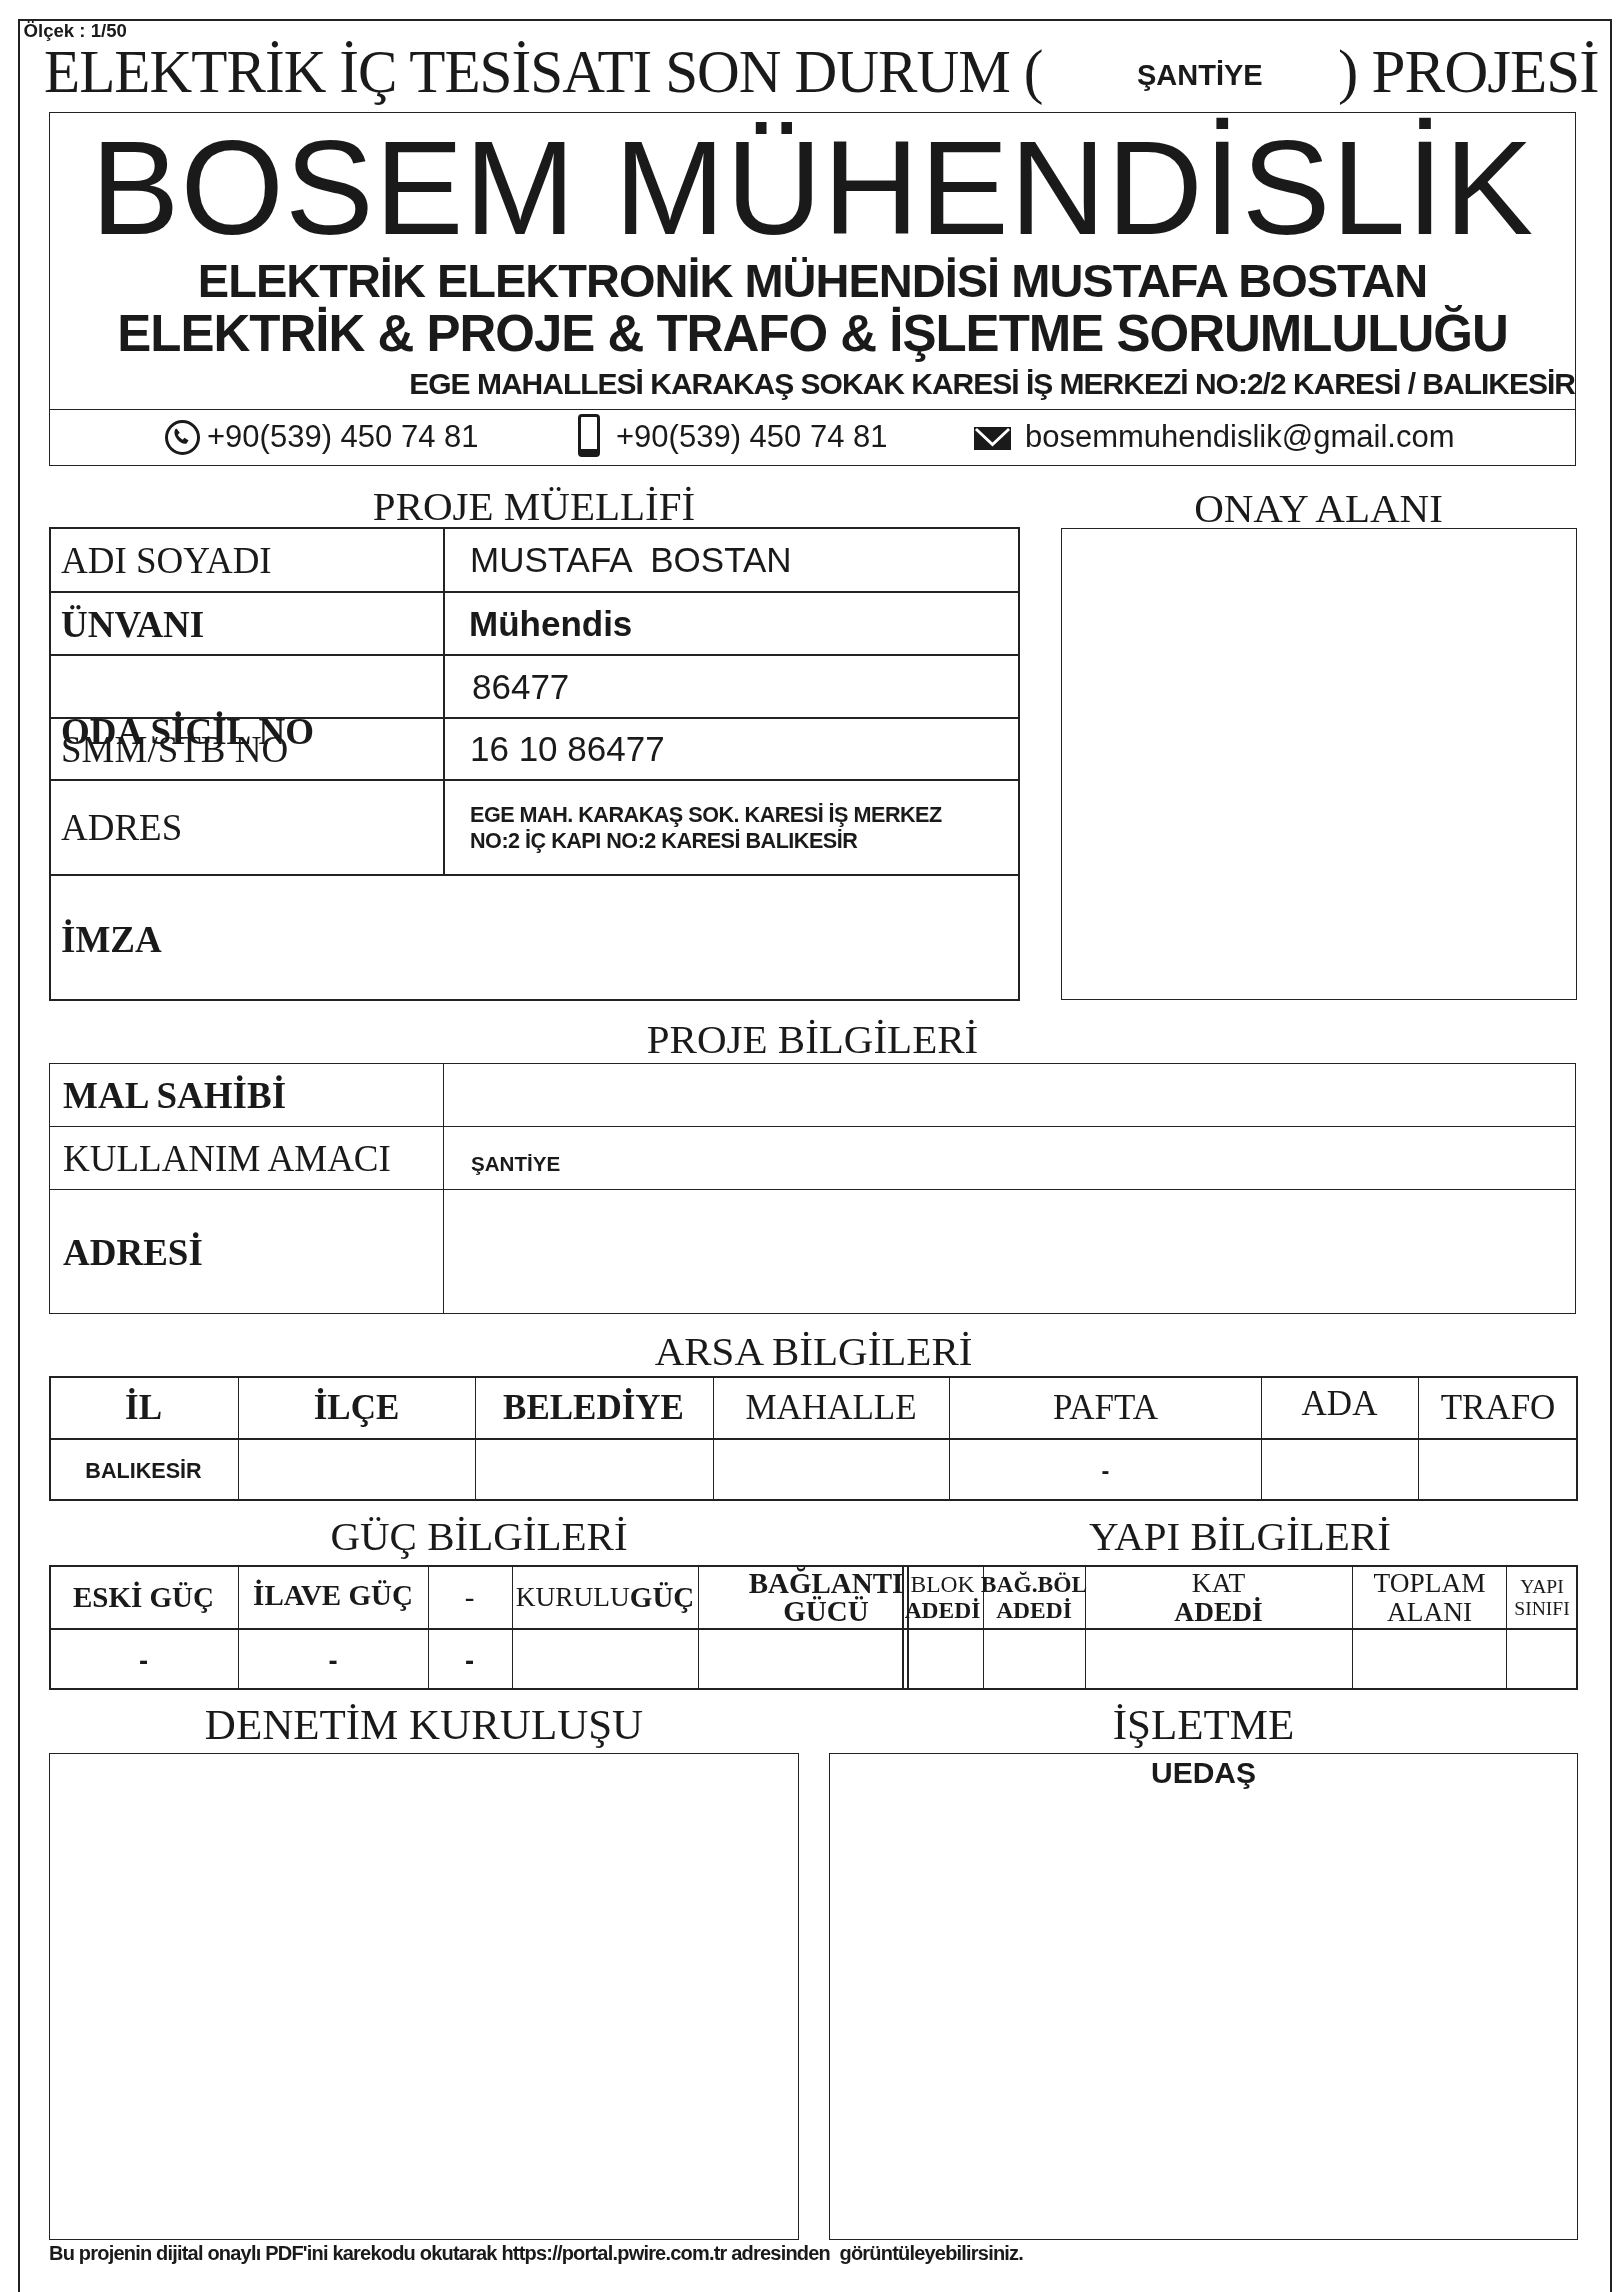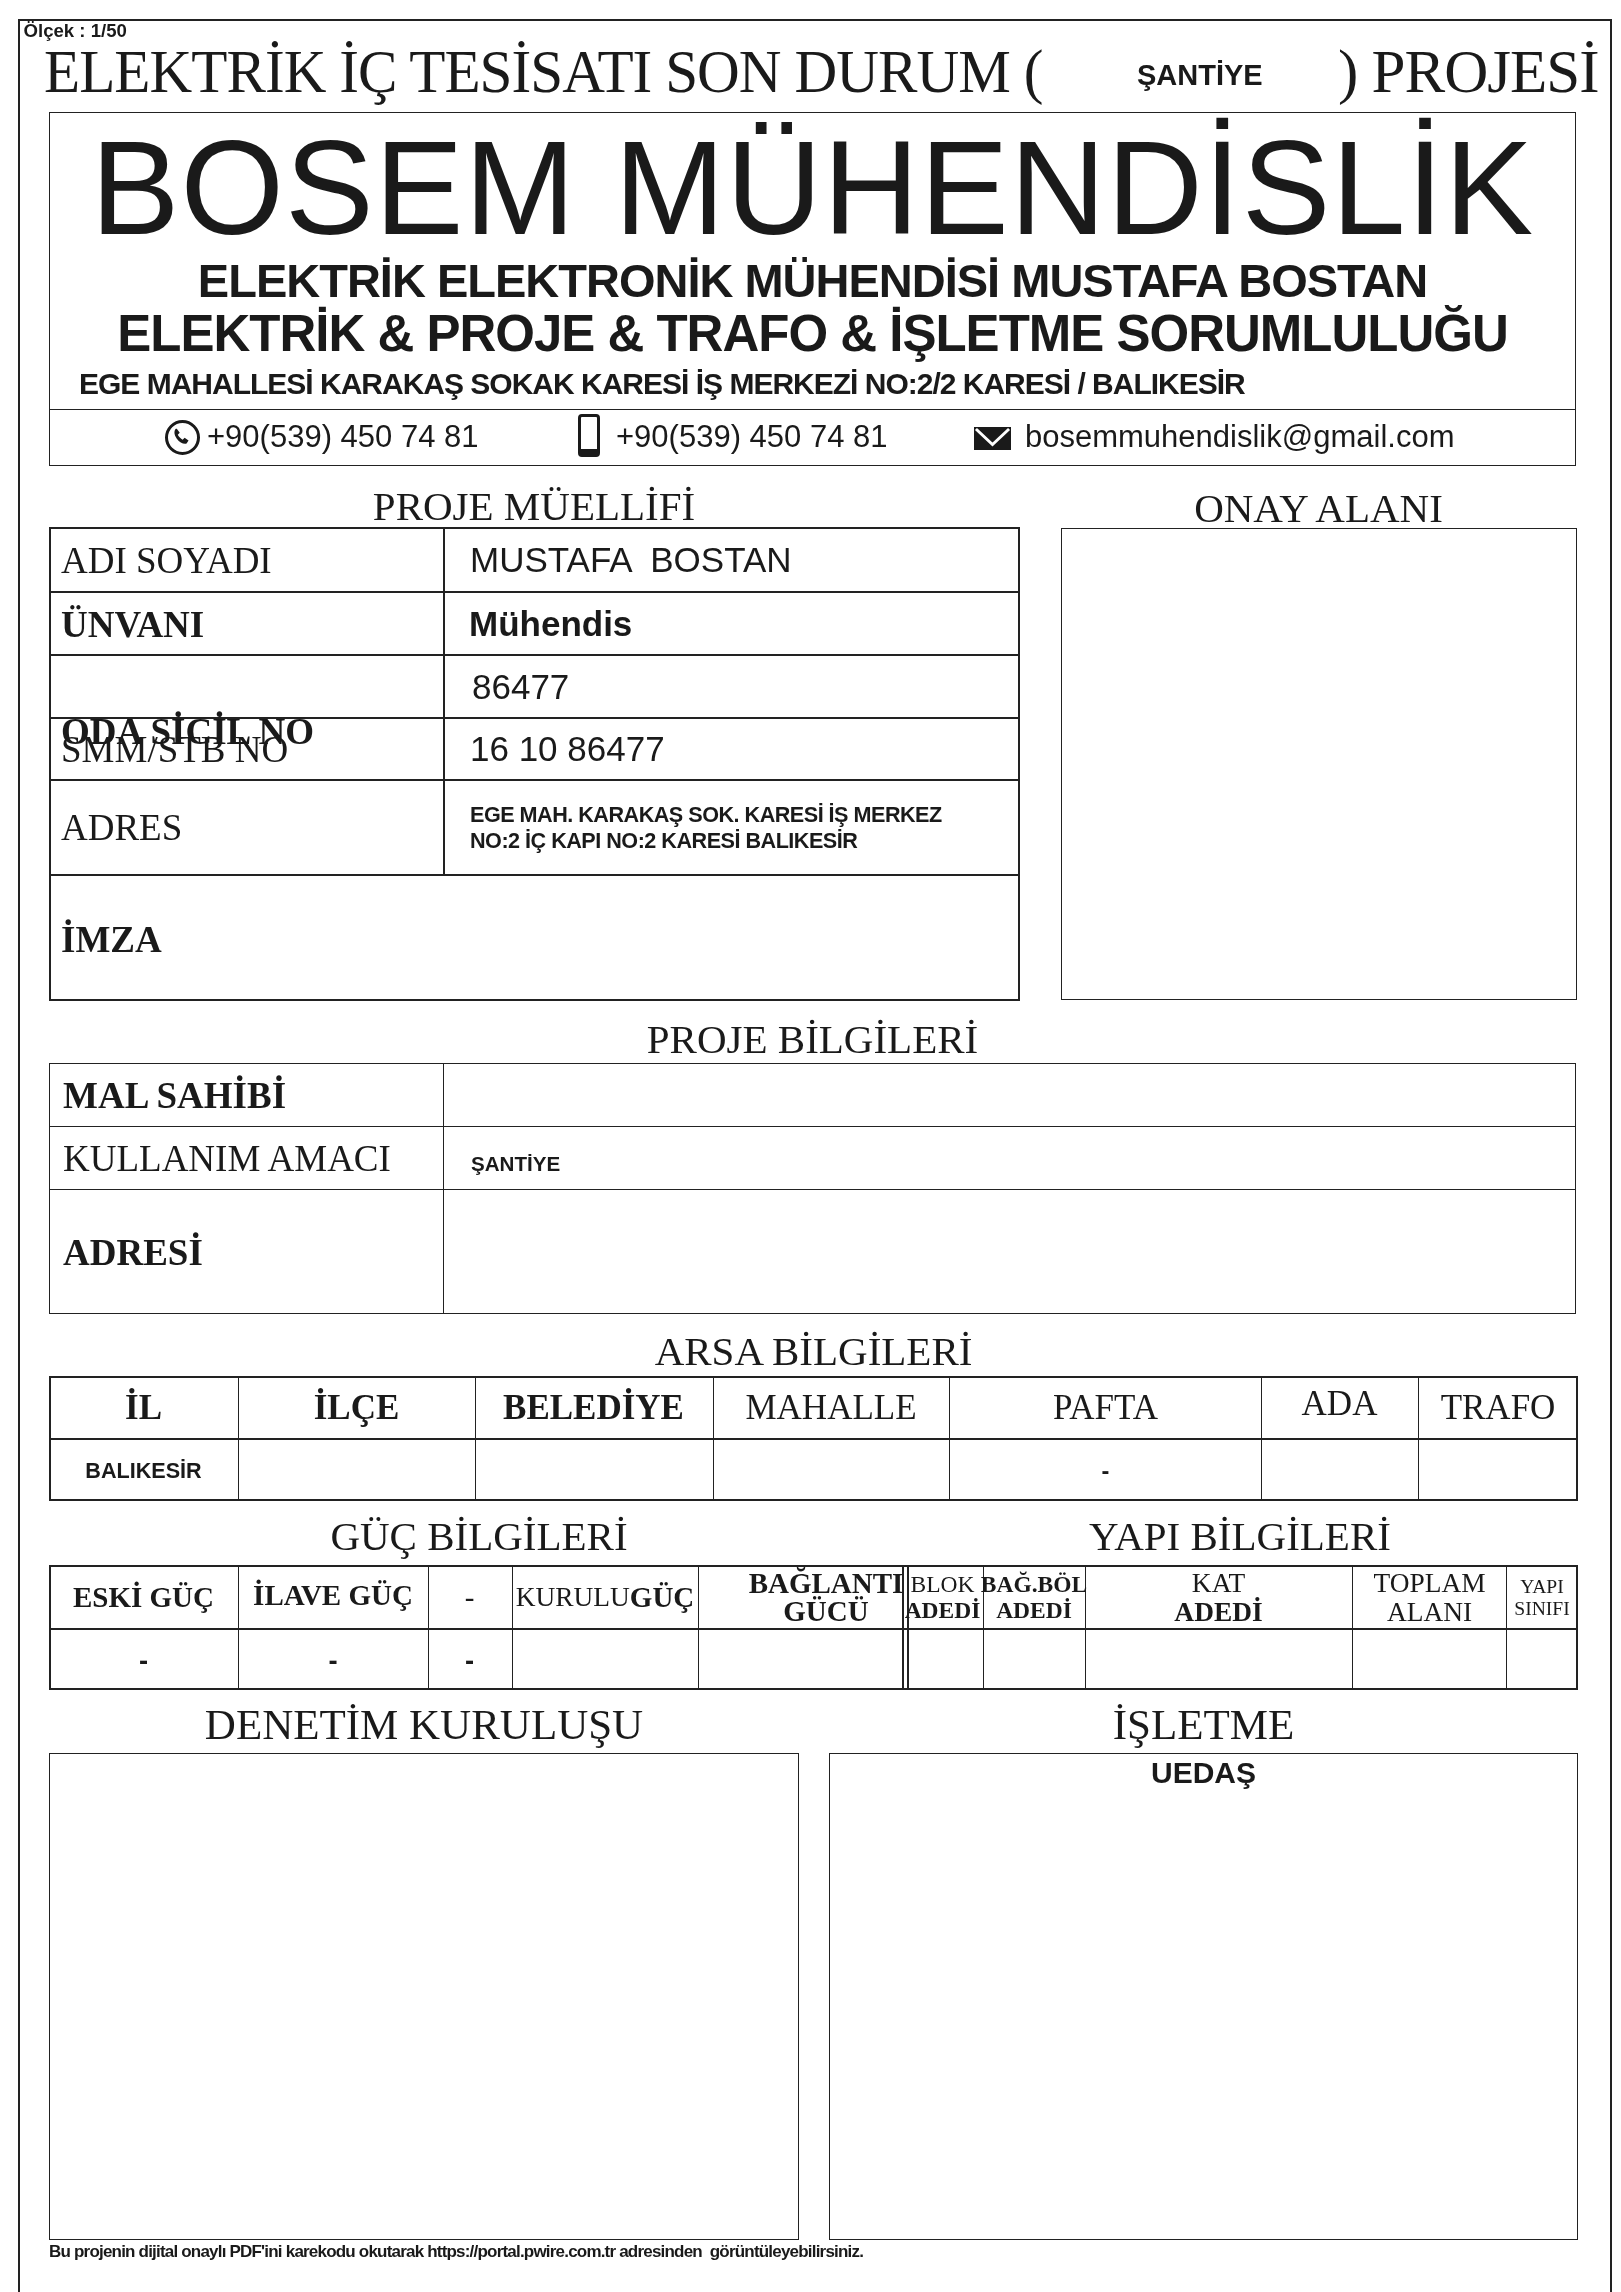--- a/index.html
+++ b/index.html
@@ -29,21 +29,21 @@
   <span class="sans bold" style="position:absolute; left:1093px; top:21.6px; font-size:29px;">ŞANTİYE</span>
   <span class="serif" style="position:absolute; left:1294px; top:0; font-size:61px; letter-spacing:-1px;">) PROJESİ</span>
 </div>
 
 <div class="box" style="left:49px; top:112px; width:1527px; height:354px; border-width:1.5px;"></div>
 <div class="hline thin" style="left:49px; top:409px; width:1527px;"></div>
 
 <div class="abs sans center" style="left:49px; top:120px; width:1527px; font-size:133px; line-height:137px; text-align:center; letter-spacing:1px;">BOSEM MÜHENDİSLİK</div>
 <div class="abs sans bold" style="left:49px; top:253px; width:1527px; font-size:47px; text-align:center; letter-spacing:-1px;">ELEKTRİK ELEKTRONİK MÜHENDİSİ MUSTAFA BOSTAN</div>
 <div class="abs sans bold" style="left:49px; top:304px; width:1527px; font-size:51px; text-align:center; letter-spacing:-1px;">ELEKTRİK &amp; PROJE &amp; TRAFO &amp; İŞLETME SORUMLULUĞU</div>
-<div class="abs sans bold" style="left:79px; top:367px; width:1490px; font-size:30px; text-align:left; letter-spacing:-1px;">EGE MAHALLESİ KARAKAŞ SOKAK KARESİ İŞ MERKEZİ NO:2/2 KARESİ / BALIKESİR</div>
+<div class="abs sans bold" style="left:85px; top:367px; width:1490px; font-size:30px; text-align:right; letter-spacing:-1px;">EGE MAHALLESİ KARAKAŞ SOKAK KARESİ İŞ MERKEZİ NO:2/2 KARESİ / BALIKESİR</div>
 
 <div class="abs sans" style="left:60px; top:411px; width:1527px; height:55px;border-radius:15px;">
   <span style="position:absolute; left:105px; top:8.8px; width:35px; height:35px; border:3.9px solid #1a1a1a; border-radius:50%; box-sizing:border-box;">
     <svg width="27.4" height="27.4" viewBox="0 0 28 28" style="position:absolute; left:0; top:0;">
       <path d="M8 6 C6 8 6 12 9 16 C12 20 16 22 19 21 L21 18 L17 15 L15 17 C13 16 11 14 10 12 L12 10 L9 6 Z" fill="#1a1a1a"></path>
     </svg>
   </span>
   <span style="position:absolute; left:147px; top:7.8px; font-size:31px;">+90(539) 450 74 81</span>
   <span style="position:absolute; left:518px; top:2.9px; width:21.6px; height:43px; border:3.9px solid #1a1a1a; border-bottom-width:8.8px; border-radius:3.9px; box-sizing:border-box;"></span>
   <span style="position:absolute; left:556px; top:7.8px; font-size:31px;">+90(539) 450 74 81</span>
@@ -197,14 +197,14 @@
   </div>
 
 <div class="sec-title" style="left:49px; top:1700px; width:750px; font-size:43px;">DENETİM KURULUŞU</div>
 <div class="box" style="left:49px; top:1753px; width:750px; height:487px; border-width:1.5px;"></div>
 <div class="abs sans bold" style="left:49px; top:1756px; width:750px; text-align:center; font-size:29px;"></div>
 
 <div class="sec-title" style="left:829px; top:1700px; width:749px; font-size:43px;">İŞLETME</div>
 <div class="box" style="left:829px; top:1753px; width:749px; height:487px; border-width:1.5px;"></div>
 <div class="abs sans bold" style="left:829px; top:1756px; width:749px; text-align:center; font-size:30px;">UEDAŞ</div>
 
-<div class="abs sans bold" style="left:49px; top:2242px; font-size:17px; letter-spacing:-0.8px; white-space:pre;">Bu projenin dijital onaylı PDF'ini karekodu okutarak https://portal.pwire.com.tr adresinden  görüntüleyebilirsiniz.</div>
+<div class="abs sans bold" style="left:49px; top:2242px; font-size:20px; letter-spacing:-0.8px; white-space:pre;">Bu projenin dijital onaylı PDF'ini karekodu okutarak https://portal.pwire.com.tr adresinden  görüntüleyebilirsiniz.</div>
 
 
 </body></html>

